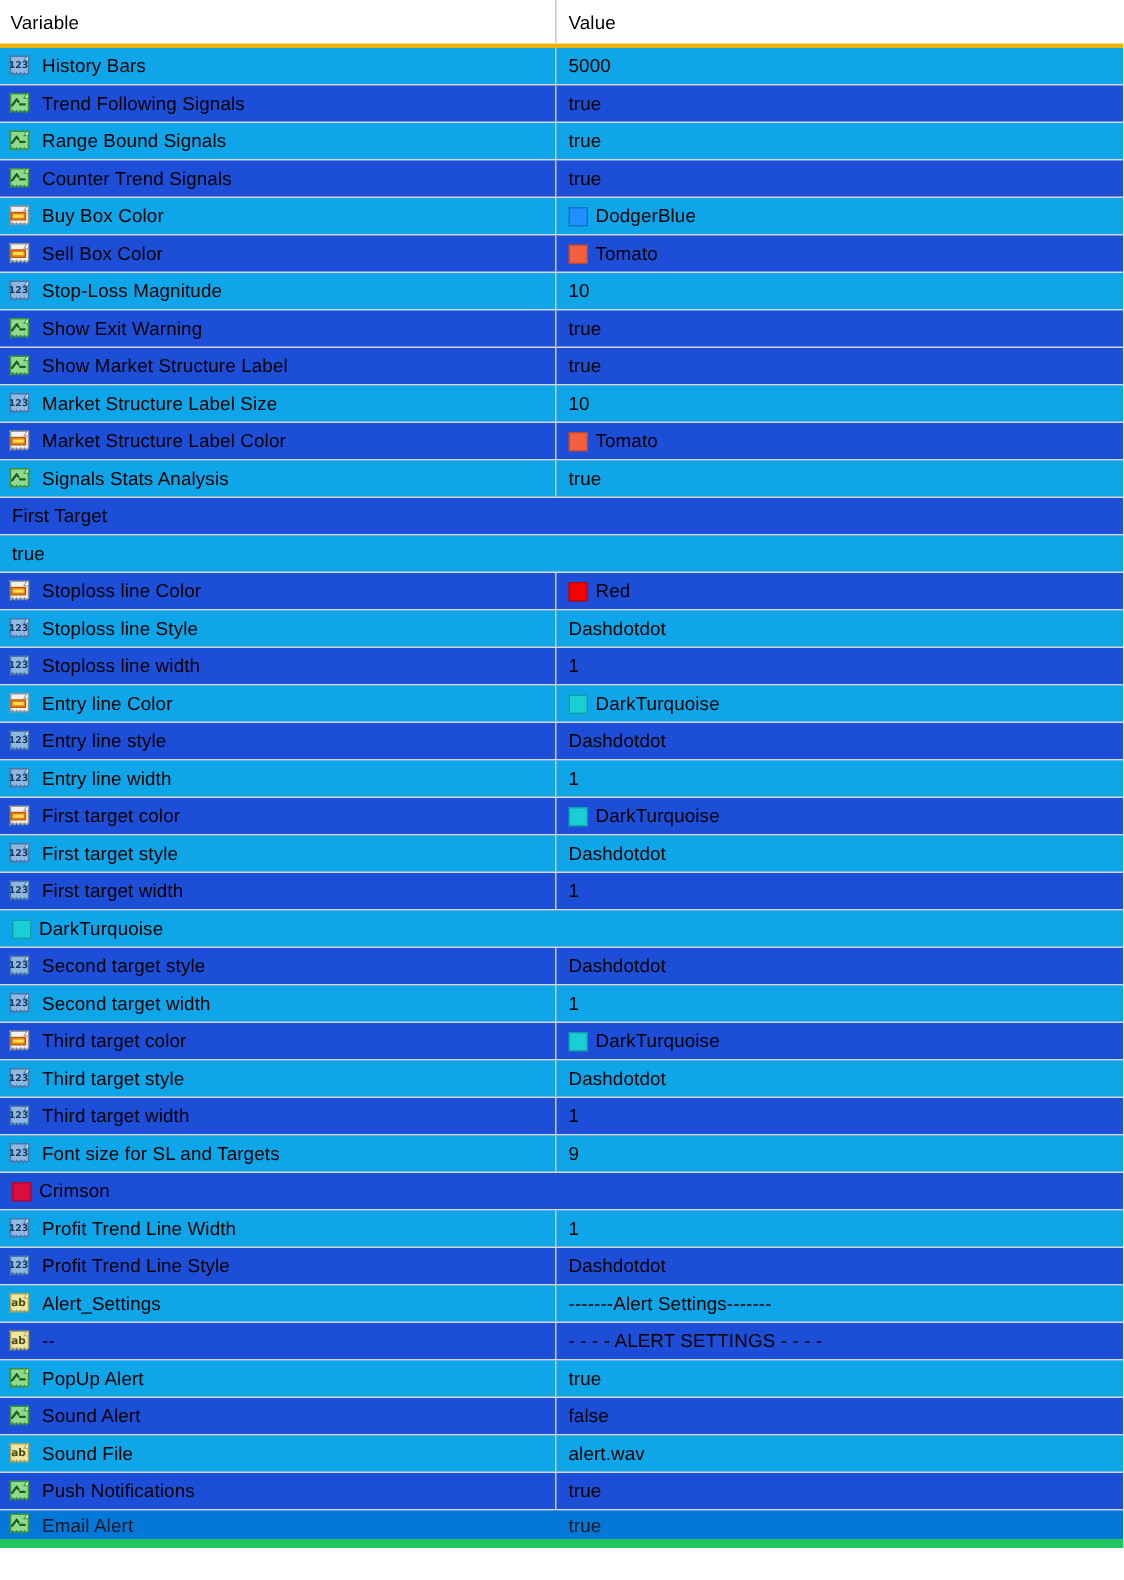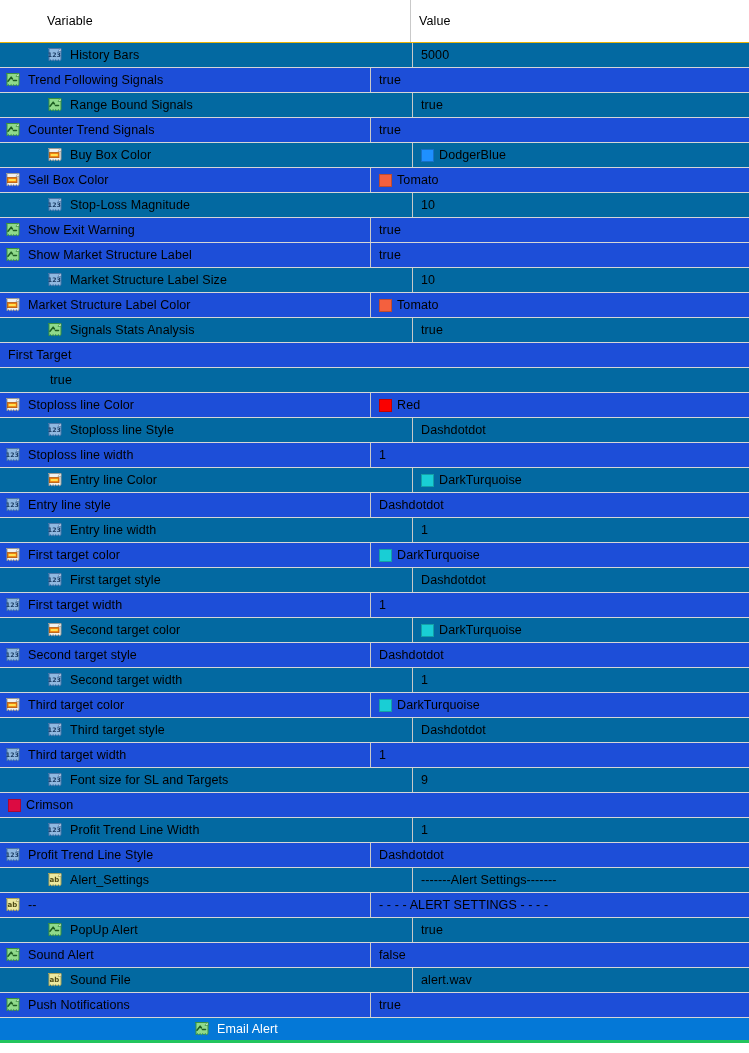--- a/index.html
+++ b/index.html
@@ -21,27 +21,26 @@
     position: relative;
     height: 25px;
     display: flex;
     align-items: center;
     border-bottom: 1px solid #d6d6d6;
     font-size: 12.5px;
     color: #000000;
   }
   .row.hdr {
     background: #ffffff;
-    border-bottom: 1px solid #eab308;
-    height: 43px;
-    padding-left: 40px;
-  }
-  .row.odd  { background: #0369a1; padding-left: 42px; }
+    border-bottom: 3px solid #eab308;
+    height: 32px;
+  }
+  .row.odd  { background: #0ea5e9; }
   .row.even { background: #1d4ed8; }
-  .row.sel  { background: #0478d7; color: #ffffff; border-bottom: 3px solid #22c55e; flex-direction: column; }
+  .row.sel  { background: #0478d7; color: #0f172a; border-bottom: 6px solid #22c55e; }
 
   .cell-var {
     width: 371px;
     min-width: 371px;
     height: 100%;
     display: flex;
     align-items: center;
     padding-left: 4px;
     border-right: 1px solid #c9c9c9;
     overflow: hidden;
@@ -430,76 +429,65 @@
               <text x="8.3" y="9.6" font-family="DejaVu Sans, sans-serif" font-size="6.2" font-weight="bold" fill="#15365e" text-anchor="middle">123</text>
             </svg>
           </span>
           <span class="var-label">First target width</span>
         </div>
         <div class="cell-val">
           <span class="val-text">1</span>
         </div>
       </div>
       <div class="row odd">
+        <div class="cell-val">
+          <span class="swatch" style="background: rgb(25, 206, 213);"></span>
+          <span class="val-text">DarkTurquoise</span>
+        </div>
+      </div>
+      <div class="row even">
+        <div class="cell-var">
+          <span class="ico">
+            <svg width="18" height="17" viewBox="0 0 18 17">
+              <path d="M2 1.5h13v11.2l-1.4 1.1-1.3-1.1-1.3 1.1-1.3-1.1-1.3 1.1-1.3-1.1-1.3 1.1-1.4-1.1-1.4 1.1V1.5z" fill="#8fb8e0" stroke="#4a76a8" stroke-width="1"></path>
+              <path d="M14 1.5h1v3h-3z" fill="#cfe0f2" stroke="#4a76a8" stroke-width="0.7"></path>
+              <text x="8.3" y="9.6" font-family="DejaVu Sans, sans-serif" font-size="6.2" font-weight="bold" fill="#15365e" text-anchor="middle">123</text>
+            </svg>
+          </span>
+          <span class="var-label">Second target style</span>
+        </div>
+        <div class="cell-val">
+          <span class="val-text">Dashdotdot</span>
+        </div>
+      </div>
+      <div class="row odd">
+        <div class="cell-var">
+          <span class="ico">
+            <svg width="18" height="17" viewBox="0 0 18 17">
+              <path d="M2 1.5h13v11.2l-1.4 1.1-1.3-1.1-1.3 1.1-1.3-1.1-1.3 1.1-1.3-1.1-1.3 1.1-1.4-1.1-1.4 1.1V1.5z" fill="#8fb8e0" stroke="#4a76a8" stroke-width="1"></path>
+              <path d="M14 1.5h1v3h-3z" fill="#cfe0f2" stroke="#4a76a8" stroke-width="0.7"></path>
+              <text x="8.3" y="9.6" font-family="DejaVu Sans, sans-serif" font-size="6.2" font-weight="bold" fill="#15365e" text-anchor="middle">123</text>
+            </svg>
+          </span>
+          <span class="var-label">Second target width</span>
+        </div>
+        <div class="cell-val">
+          <span class="val-text">1</span>
+        </div>
+      </div>
+      <div class="row even">
         <div class="cell-var">
           <span class="ico">
             <svg width="18" height="17" viewBox="0 0 18 17">
               <path d="M2 1.5h13v11.2l-1.4 1.1-1.3-1.1-1.3 1.1-1.3-1.1-1.3 1.1-1.3-1.1-1.3 1.1-1.4-1.1-1.4 1.1V1.5z" fill="#f0f0ee" stroke="#9a9a94" stroke-width="1"></path>
               <path d="M14 1.5h1v3h-3z" fill="#ffffff" stroke="#9a9a94" stroke-width="0.7"></path>
               <rect x="3.4" y="5.6" width="9.6" height="5.0" fill="#f07e12" stroke="#b35a08" stroke-width="0.8"></rect>
               <rect x="4.6" y="7.0" width="7.2" height="2.1" fill="#ffe14d"></rect>
             </svg>
           </span>
-          <span class="var-label">Second target color</span>
-        </div>
-        <div class="cell-val">
-          <span class="swatch" style="background: rgb(25, 206, 213);"></span>
-          <span class="val-text">DarkTurquoise</span>
-        </div>
-      </div>
-      <div class="row even">
-        <div class="cell-var">
-          <span class="ico">
-            <svg width="18" height="17" viewBox="0 0 18 17">
-              <path d="M2 1.5h13v11.2l-1.4 1.1-1.3-1.1-1.3 1.1-1.3-1.1-1.3 1.1-1.3-1.1-1.3 1.1-1.4-1.1-1.4 1.1V1.5z" fill="#8fb8e0" stroke="#4a76a8" stroke-width="1"></path>
-              <path d="M14 1.5h1v3h-3z" fill="#cfe0f2" stroke="#4a76a8" stroke-width="0.7"></path>
-              <text x="8.3" y="9.6" font-family="DejaVu Sans, sans-serif" font-size="6.2" font-weight="bold" fill="#15365e" text-anchor="middle">123</text>
-            </svg>
-          </span>
-          <span class="var-label">Second target style</span>
-        </div>
-        <div class="cell-val">
-          <span class="val-text">Dashdotdot</span>
-        </div>
-      </div>
-      <div class="row odd">
-        <div class="cell-var">
-          <span class="ico">
-            <svg width="18" height="17" viewBox="0 0 18 17">
-              <path d="M2 1.5h13v11.2l-1.4 1.1-1.3-1.1-1.3 1.1-1.3-1.1-1.3 1.1-1.3-1.1-1.3 1.1-1.4-1.1-1.4 1.1V1.5z" fill="#8fb8e0" stroke="#4a76a8" stroke-width="1"></path>
-              <path d="M14 1.5h1v3h-3z" fill="#cfe0f2" stroke="#4a76a8" stroke-width="0.7"></path>
-              <text x="8.3" y="9.6" font-family="DejaVu Sans, sans-serif" font-size="6.2" font-weight="bold" fill="#15365e" text-anchor="middle">123</text>
-            </svg>
-          </span>
-          <span class="var-label">Second target width</span>
-        </div>
-        <div class="cell-val">
-          <span class="val-text">1</span>
-        </div>
-      </div>
-      <div class="row even">
-        <div class="cell-var">
-          <span class="ico">
-            <svg width="18" height="17" viewBox="0 0 18 17">
-              <path d="M2 1.5h13v11.2l-1.4 1.1-1.3-1.1-1.3 1.1-1.3-1.1-1.3 1.1-1.3-1.1-1.3 1.1-1.4-1.1-1.4 1.1V1.5z" fill="#f0f0ee" stroke="#9a9a94" stroke-width="1"></path>
-              <path d="M14 1.5h1v3h-3z" fill="#ffffff" stroke="#9a9a94" stroke-width="0.7"></path>
-              <rect x="3.4" y="5.6" width="9.6" height="5.0" fill="#f07e12" stroke="#b35a08" stroke-width="0.8"></rect>
-              <rect x="4.6" y="7.0" width="7.2" height="2.1" fill="#ffe14d"></rect>
-            </svg>
-          </span>
           <span class="var-label">Third target color</span>
         </div>
         <div class="cell-val">
           <span class="swatch" style="background: rgb(25, 206, 213);"></span>
           <span class="val-text">DarkTurquoise</span>
         </div>
       </div>
       <div class="row odd">
         <div class="cell-var">
           <span class="ico">

